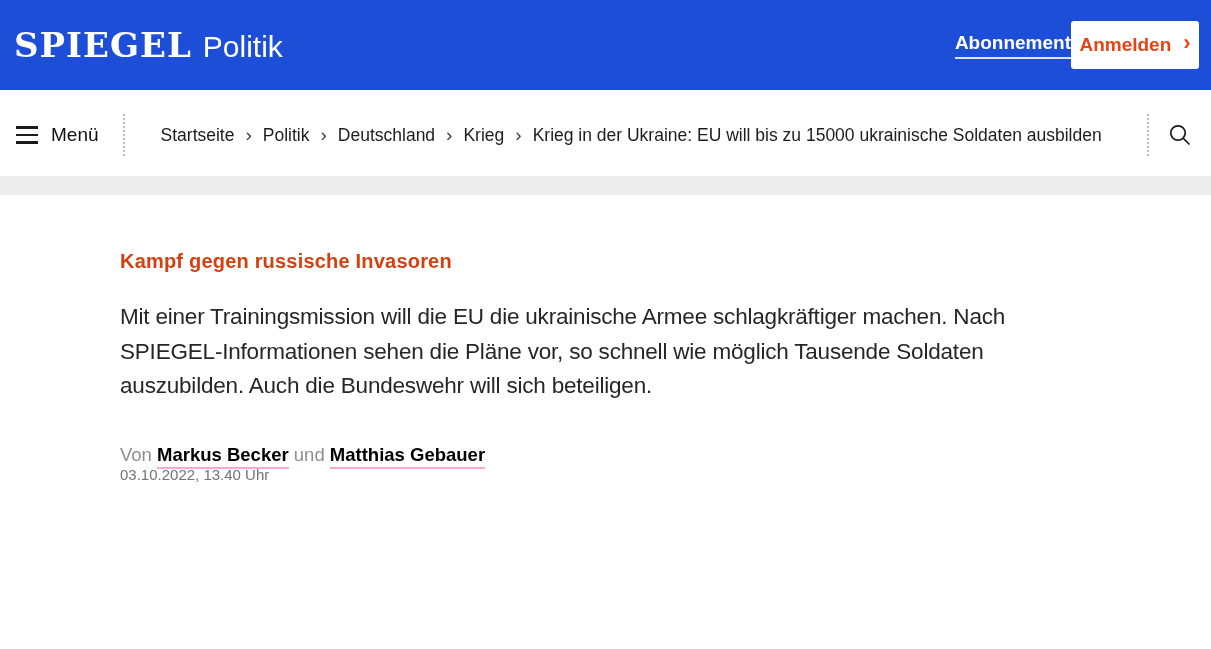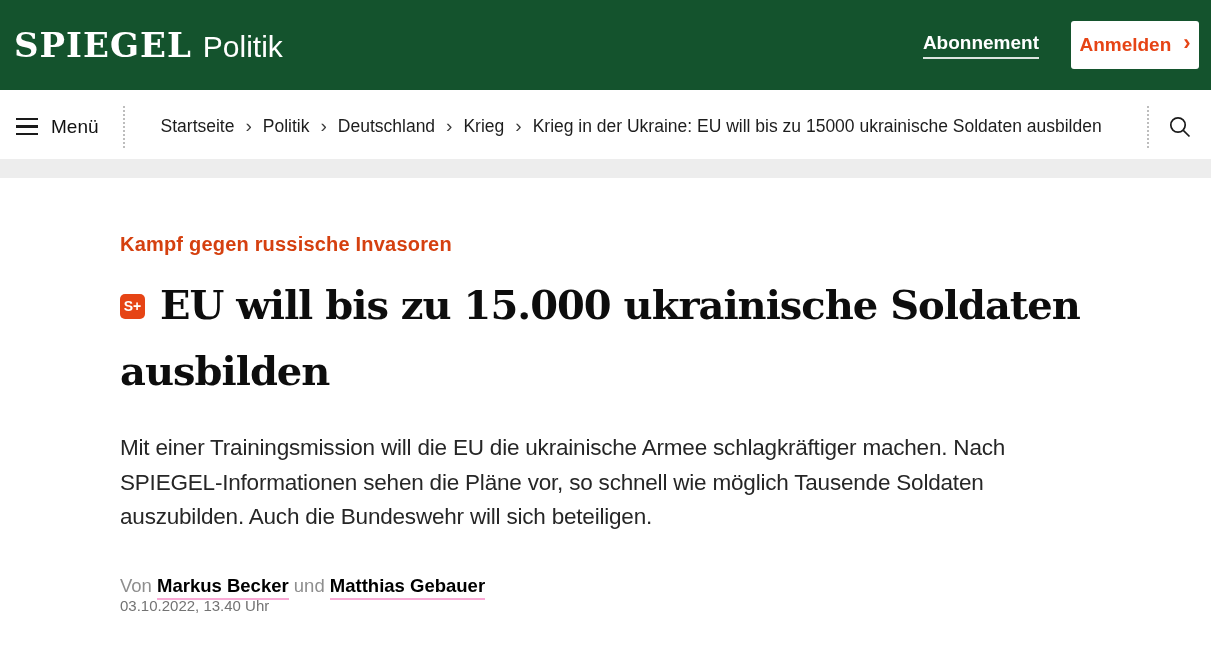--- a/index.html
+++ b/index.html
@@ -1,46 +1,46 @@
 <!DOCTYPE html>
 <html><head>
 <meta charset="utf-8">
 <style>
   * { margin:0; padding:0; box-sizing:border-box; }
   html,body { width:1211px; height:649px; background:#fff; font-family:"Liberation Sans",sans-serif; overflow:hidden; }
 
   
   .topbar {
-    height:90px; background:#14532d;
+    height:90px; background:#1d4ed8;
     display:flex; align-items:center;
     padding:0 12px 0 14px;
   }
   .logo-link { display:flex; align-items:baseline; text-decoration:none; cursor:pointer; }
   .brand {
     color:#fff; font-family:"DejaVu Serif","Liberation Serif",serif;
     font-weight:700; font-size:34px; letter-spacing:1px;
   }
   .section-name { color:#fff; font-size:30px; font-weight:400; margin-left:11px; }
-  .topbar-right { margin-left:auto; display:flex; align-items:center; gap:32px; }
+  .topbar-right { margin-left:auto; display:flex; align-items:center; }
   .abo-link {
     color:#fff; font-weight:700; font-size:19px; cursor:pointer;
     border-bottom:2px solid rgba(255,255,255,0.85); padding-bottom:3px;
   }
   .anmelden-btn {
     background:#fff; color:#e64415; border:none; cursor:pointer;
     width:128px; height:48px; border-radius:3px;
     font-family:"Liberation Sans",sans-serif;
     font-weight:700; font-size:19px;
     display:flex; align-items:center; justify-content:center; gap:12px;
   }
   .anmelden-btn .chev { font-size:22px; font-weight:700; line-height:1; position:relative; top:-2px; }
 
   
   .navbar {
-    height:69px; background:#fff;
+    height:86px; background:#fff;
     display:flex; align-items:center;
     padding:4px 18px 0 16px;
   }
   .menu-btn { display:flex; align-items:center; gap:13px; cursor:pointer; background:none; border:none; }
   .hamburger { display:flex; flex-direction:column; gap:5px; }
   .hamburger span { display:block; width:22px; height:2.5px; background:#1a1a1a; }
   .menu-label { font-size:19px; color:#111; font-family:"Liberation Sans",sans-serif; }
   .vdots { width:0; height:42px; border-left:2px dotted #bdbdbd; margin:0 0 0 24px; }
   .breadcrumb { display:flex; align-items:center; gap:11px; margin-left:36px; flex:1; min-width:0; }
   .crumb { font-size:17.5px; color:#1d1d1d; text-decoration:none; cursor:pointer; white-space:nowrap; }
@@ -121,21 +121,20 @@
       <circle cx="11" cy="11" r="7.2" stroke="#1a1a1a" stroke-width="1.7"></circle>
       <line x1="16.3" y1="16.3" x2="22.5" y2="22.5" stroke="#1a1a1a" stroke-width="1.7"></line>
     </svg>
   </button>
 </nav>
 
 <div class="band"></div>
 
 <main class="article">
   <div class="kicker">Kampf gegen russische Invasoren</div>
-  <h1 class="headline"><span class="splus-badge">S+</span><span>EU will bis zu 15.000 ukrainische Soldaten ausbilden</span></h1>
   <p class="lede">Mit einer Trainingsmission will die EU die ukrainische Armee schlagkräftiger machen. Nach SPIEGEL-Informationen sehen die Pläne vor, so schnell wie möglich Tausende Soldaten auszubilden. Auch die Bundeswehr will sich beteiligen.</p>
   <div class="byline">
     <span>Von</span>
     <a class="author">Markus Becker</a>
     <span>und</span>
     <a class="author">Matthias Gebauer</a>
   </div>
   <div class="pub-date">03.10.2022, 13.40 Uhr</div>
 </main>
 

